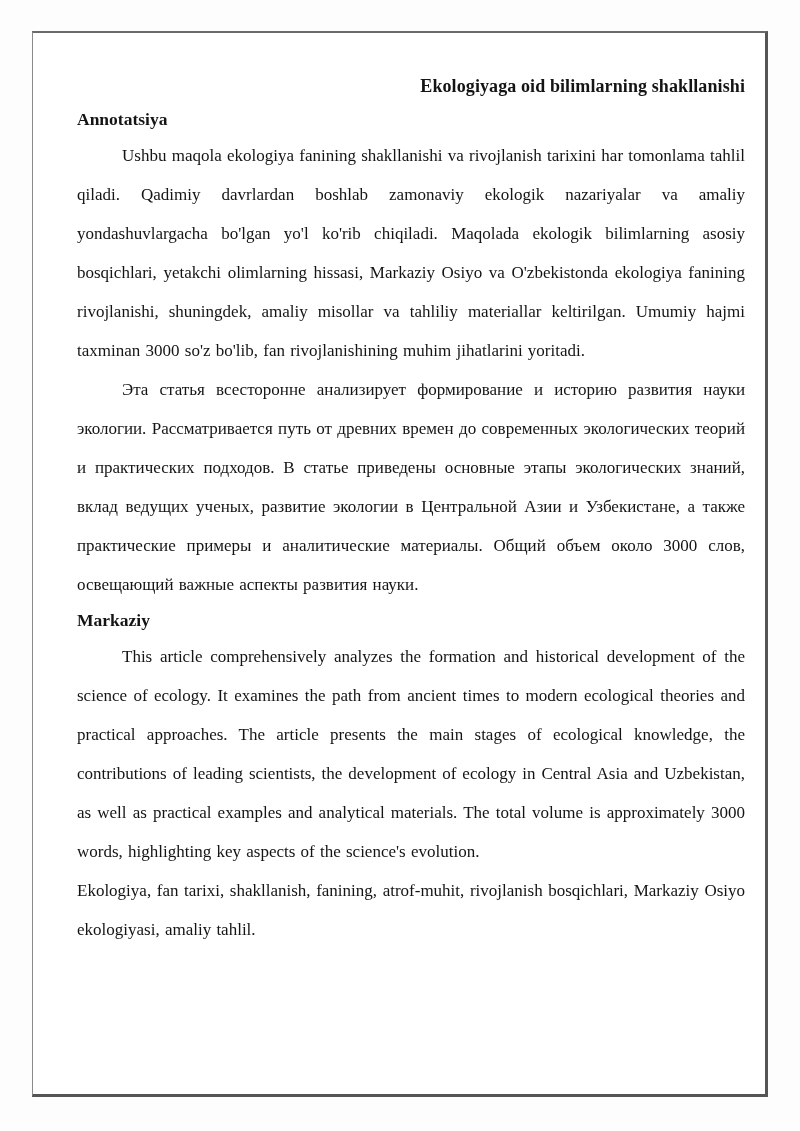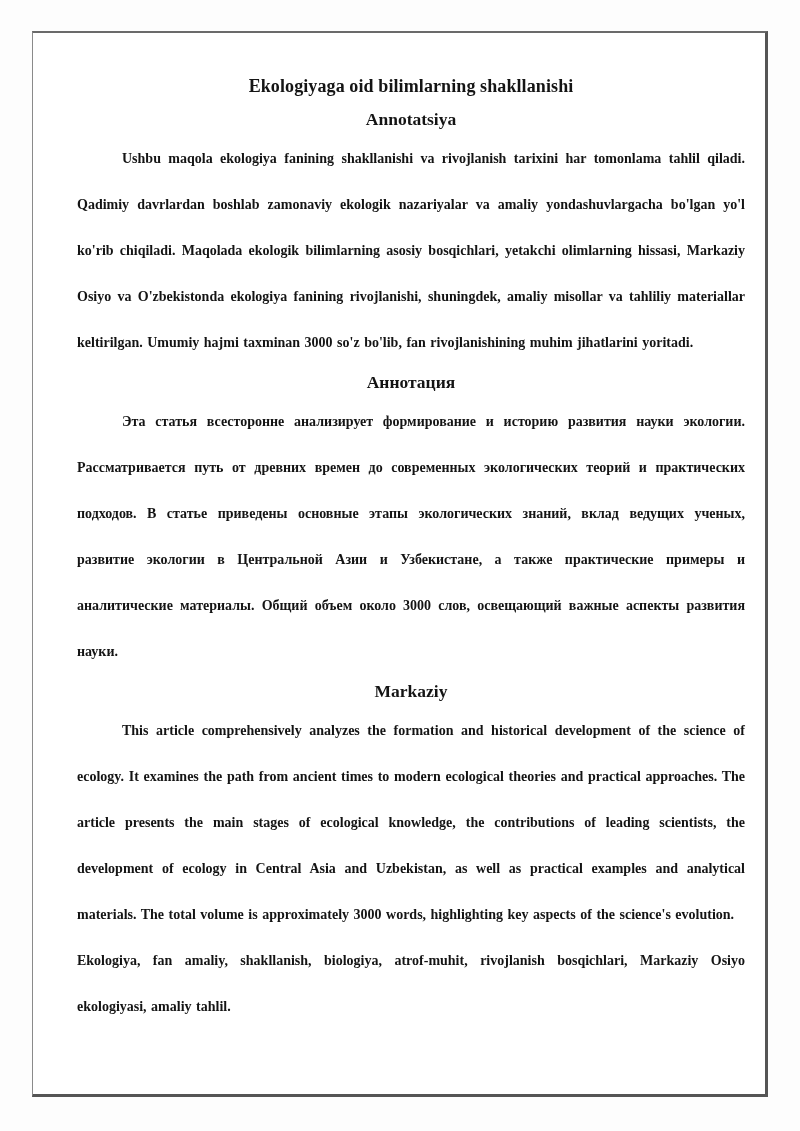--- a/index.html
+++ b/index.html
@@ -29,65 +29,63 @@
     border-right: 3px solid #555555;
     border-bottom: 3px solid #555555;
     border-left: 1px solid #8a8a8a;
     padding: 37px 20px 0 44px;
     color: #141414;
   }
 
   .doc-title {
     font-size: 18px;
     font-weight: bold;
-    text-align: center;
+    text-align: right;
     line-height: 33px;
     letter-spacing: 0.1px;
   }
 
   .section-heading {
     font-size: 17.5px;
     font-weight: bold;
     line-height: 33px;
-    text-align: center;
+    text-align: left;
   }
 
   .section-body {
-    font-size: 14px;
-    line-height: 46px;
+    font-size: 17px;
+    line-height: 39px;
     text-align: justify;
     word-spacing: 1px;
-    font-weight: bold;
   }
 
   .section-body.indented {
     text-indent: 45px;
   }
 </style>
 </head>
 <body>
 
 <div class="canvas">
   <div class="doc-page">
 
     <div class="doc-title">Ekologiyaga oid bilimlarning shakllanishi</div>
 
     <div class="doc-section">
       <div class="section-heading">Annotatsiya</div>
       <div class="section-body indented">Ushbu maqola ekologiya fanining shakllanishi va rivojlanish tarixini har tomonlama tahlil qiladi. Qadimiy davrlardan boshlab zamonaviy ekologik nazariyalar va amaliy yondashuvlargacha bo'lgan yo'l ko'rib chiqiladi. Maqolada ekologik bilimlarning asosiy bosqichlari, yetakchi olimlarning hissasi, Markaziy Osiyo va O'zbekistonda ekologiya fanining rivojlanishi, shuningdek, amaliy misollar va tahliliy materiallar keltirilgan. Umumiy hajmi taxminan 3000 so'z bo'lib, fan rivojlanishining muhim jihatlarini yoritadi.</div>
     </div>
 
     <div class="doc-section">
-      <div class="section-heading">Аннотация</div>
       <div class="section-body indented">Эта статья всесторонне анализирует формирование и историю развития науки экологии. Рассматривается путь от древних времен до современных экологических теорий и практических подходов. В статье приведены основные этапы экологических знаний, вклад ведущих ученых, развитие экологии в Центральной Азии и Узбекистане, а также практические примеры и аналитические материалы. Общий объем около 3000 слов, освещающий важные аспекты развития науки.</div>
     </div>
 
     <div class="doc-section">
       <div class="section-heading">Markaziy</div>
       <div class="section-body indented">This article comprehensively analyzes the formation and historical development of the science of ecology. It examines the path from ancient times to modern ecological theories and practical approaches. The article presents the main stages of ecological knowledge, the contributions of leading scientists, the development of ecology in Central Asia and Uzbekistan, as well as practical examples and analytical materials. The total volume is approximately 3000 words, highlighting key aspects of the science's evolution.</div>
     </div>
 
     <div class="doc-section">
-      <div class="section-body">Ekologiya, fan amaliy, shakllanish, biologiya, atrof-muhit, rivojlanish bosqichlari, Markaziy Osiyo ekologiyasi, amaliy tahlil.</div>
+      <div class="section-body">Ekologiya, fan tarixi, shakllanish, fanining, atrof-muhit, rivojlanish bosqichlari, Markaziy Osiyo ekologiyasi, amaliy tahlil.</div>
     </div>
 
   </div>
 </div>
 
 </body></html>

